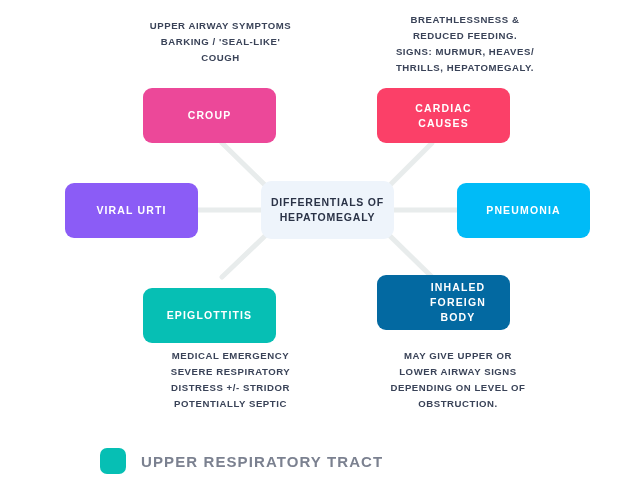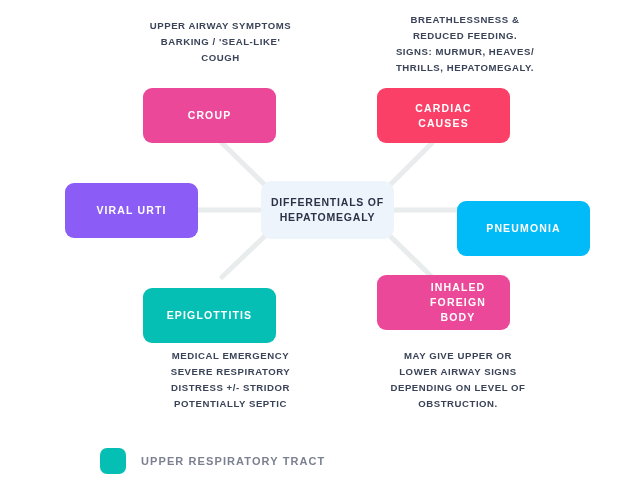--- a/index.html
+++ b/index.html
@@ -93,21 +93,21 @@
     align-items: center;
   }
   #legend-swatch {
     width: 26px;
     height: 26px;
     border-radius: 7px;
   }
   #legend-label {
     margin-left: 15px;
     color: #7b8190;
-    font-size: 11px;
+    font-size: 15px;
     font-weight: bold;
     letter-spacing: 1.1px;
   }
 </style>
 </head>
 <body>
 
 <div id="canvas">
 
   <svg id="connectors" viewBox="0 0 636 490" width="636" height="490">
@@ -167,33 +167,33 @@
     </div>
   </div>
 
   <div class="node-hub" id="node-hub" style="background: rgb(238, 244, 251); color: rgb(43, 51, 71);">
     <div>
       <div>DIFFERENTIALS OF</div>
       <div>HEPATOMEGALY</div>
     </div>
   </div>
 
-  <div class="node" id="node-pneumonia" style="background: rgb(0, 187, 247); margin-top: 18px;">
+  <div class="node" id="node-pneumonia" style="background: rgb(0, 187, 247);">
     <div>
       <div>PNEUMONIA</div>
     </div>
   </div>
 
   <div class="node" id="node-epiglottitis" style="background: rgb(6, 191, 180); margin-top: 13px;">
     <div>
       <div>EPIGLOTTITIS</div>
     </div>
   </div>
 
-  <div class="node" id="node-foreign-body" style="background: #ec4899; padding-left: 35px;">
+  <div class="node" id="node-foreign-body" style="background: #0369a1; padding-left: 35px;">
     <div>
       <div>INHALED</div>
       <div>FOREIGN BODY</div>
     </div>
   </div>
 
   <div id="legend">
     <div id="legend-swatch" style="background: rgb(6, 191, 180);"></div>
     <div id="legend-label">UPPER RESPIRATORY TRACT</div>
   </div>

